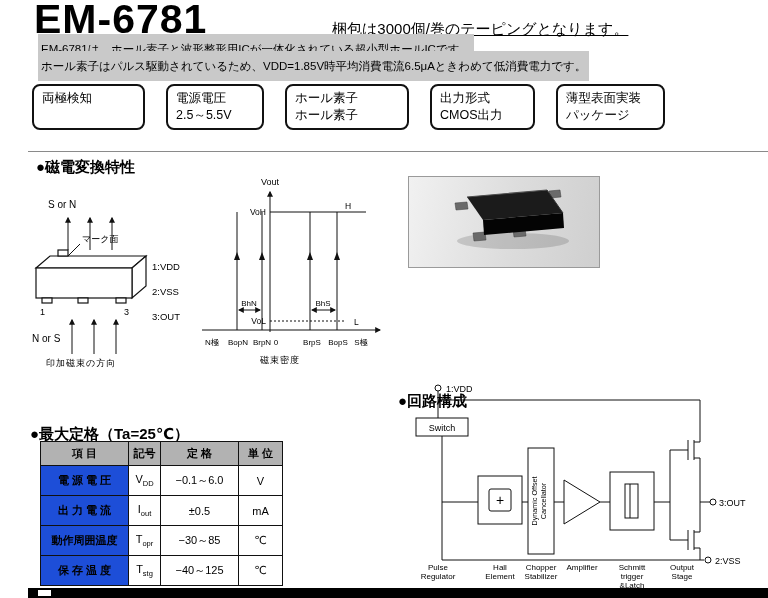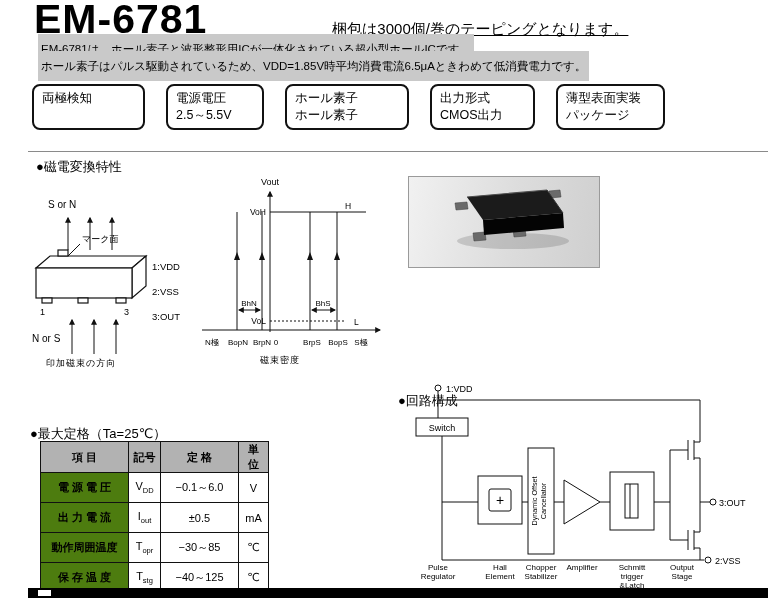--- a/index.html
+++ b/index.html
@@ -13,39 +13,39 @@
   .desc { left:38px; font-size:11.5px; line-height:14px; }
   .desc1 { top:42px; } .desc2 { top:59px; }
   .hl { background:#c9c9c9; padding:9px 3px; }
 
   .features { left:32px; top:84px; display:flex; gap:21px; }
   .feat { height:46px; border:2px solid #111; border-radius:8px; padding:4px 8px;
           font-size:12.5px; line-height:17px; background:#fff; }
 
   .divider { left:28px; top:151px; width:740px; border-top:1px solid #8a8a8a; }
 
-  .sec-title { font-size:13px; font-weight:normal; }
+  .sec-title { font-size:15px; font-weight:bold; }
   .sec1 { left:36px; top:158px; }
   .sec2 { left:30px; top:425px; }
   .sec3 { left:398px; top:344px;margin-top:48px; }
 
   svg text { font-family:"Liberation Sans","DejaVu Sans",sans-serif; fill:#000; }
   svg { display:block; }
 
   .photo { left:408px; top:176px; width:192px; height:92px; border:1px solid #9a9a9a;
            background:linear-gradient(100deg,#f1f1f1 0%,#dcdcdc 55%,#cfcfcf 100%); }
 
   .ratings-table { left:40px; top:441px; border-collapse:collapse; font-size:11px;padding-left:36px; }
   .ratings-table th, .ratings-table td { border:1px solid #111; text-align:center; padding:0 3px; }
   .ratings-table th { background:#b2b2b2; height:24px; font-weight:bold; font-size:11px; }
   .ratings-table td { height:30px; }
-  .c-item { width:88px; background:#4d7c0f; font-weight:bold; }
+  .c-item { width:88px; background:#1d4ed8; font-weight:bold; }
   .c-sym  { width:32px; }
   .c-rat  { width:78px;margin-top:30px; }
-  .c-unit { width:30px; }
+  .c-unit { width:44px; }
   .c-sym sub { font-size:7.5px; }
 
   .footer-bar { left:28px; top:588px; width:740px; height:10px; background:#000; }
   .footer-chip { position:absolute; left:10px; top:2px; width:13px; height:6px; background:#fff; }
 </style>
 </head>
 <body>
 
 <div>
 

